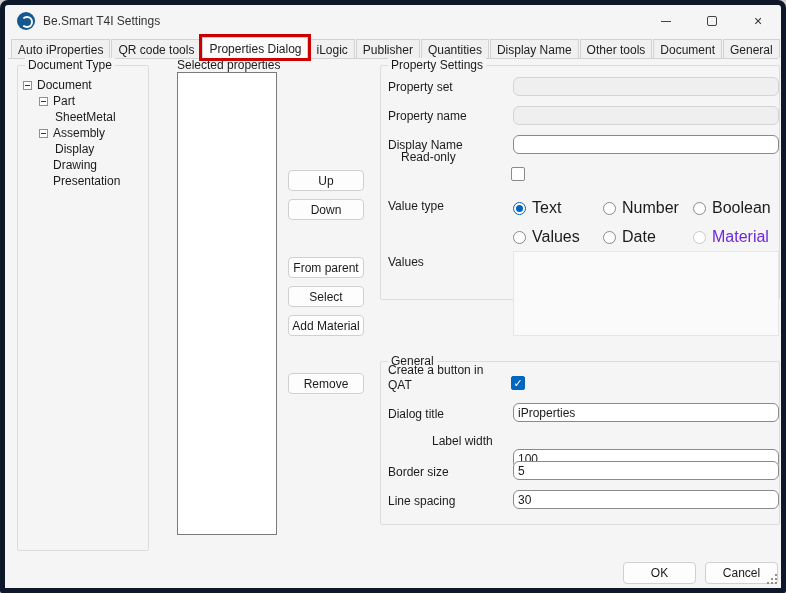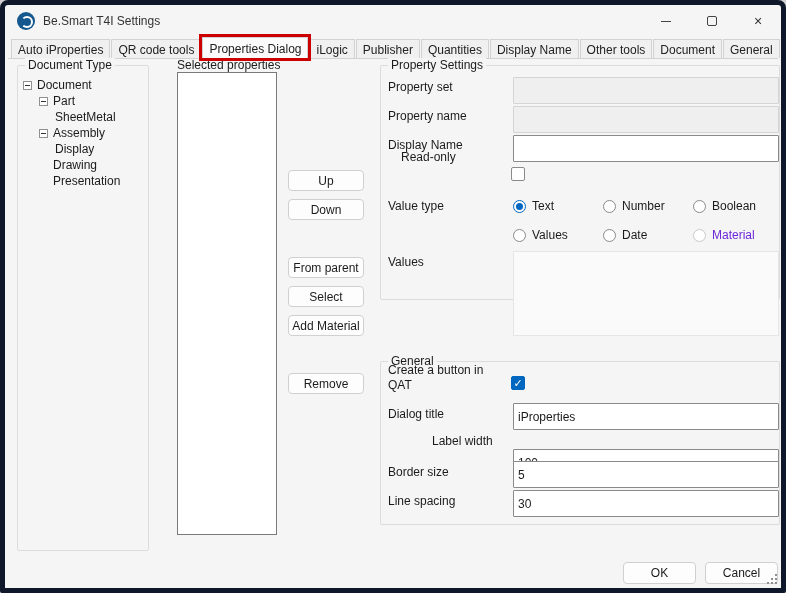--- a/index.html
+++ b/index.html
@@ -64,42 +64,42 @@
 
   
   .mid-btn { position:absolute; left:283px; width:76px; height:21px;
     background:#fdfdfd; border:1px solid #d0d0d0; border-radius:4px;
     font-size:12px; display:flex; align-items:center; justify-content:center;
     cursor:default; color:#1b1b1b; }
 
   
   .rp-label { position:absolute; left:383px; font-size:12px; color:#1b1b1b; }
   .rp-label.wrap { width:112px; line-height:15px; }
-  .field { position:absolute; left:508px; width:266px; height:27px;
+  .field { position:absolute; left:508px; width:266px; height:19px;
     border:1px solid #8a8a8a; background:#fff; font-size:12px;
-    padding:0 4px; font-family:inherit; color:#1b1b1b; border-radius:1px; }
+    padding:0 4px; font-family:inherit; color:#1b1b1b; border-radius:6px; }
   .field:disabled { background:#efefef; border-color:#d4d4d4; color:#777; }
   .values-area { position:absolute; left:508px; top:246px; width:266px;
     height:85px; background:#fafafa; border:1px solid #e6e6e6; }
 
   .checkbox { position:absolute; width:14px; height:14px; background:#fff;
     border:1px solid #8a8a8a; border-radius:2px; cursor:default; }
   .checkbox.checked { background:#0067c0; border-color:#0067c0; color:#fff;
     display:flex; align-items:center; justify-content:center;
     font-size:11px; line-height:1; }
 
   .radio-opt { position:absolute; display:flex; align-items:center; cursor:default; }
   .radio { width:13px; height:13px; border:1px solid #8a8a8a; border-radius:50%;
     background:#fff; margin-right:6px; flex:0 0 auto; }
   .radio.checked { border-color:#0067c0; }
   .radio.checked::after { content:""; display:block; width:7px; height:7px;
     margin:2px; border-radius:50%; background:#0067c0; }
   .radio.disabled { border-color:#c9c9c9; }
   .radio-opt.disabled .radio-text { color:#6d28d9; }
-  .radio-text { font-size:12px; }
+  .radio-text { font-size:16px; }
 
   
   .footer-btn { position:absolute; top:557px; width:73px; height:22px;
     background:#fdfdfd; border:1px solid #d0d0d0; border-radius:4px;
     font-size:12px; display:flex; align-items:center; justify-content:center;
     cursor:default; }
   .btn-ok { left:618px; }
   .btn-cancel { left:700px; }
 
   .resize-grip { position:absolute; right:4px; bottom:4px; width:10px; height:10px; }

